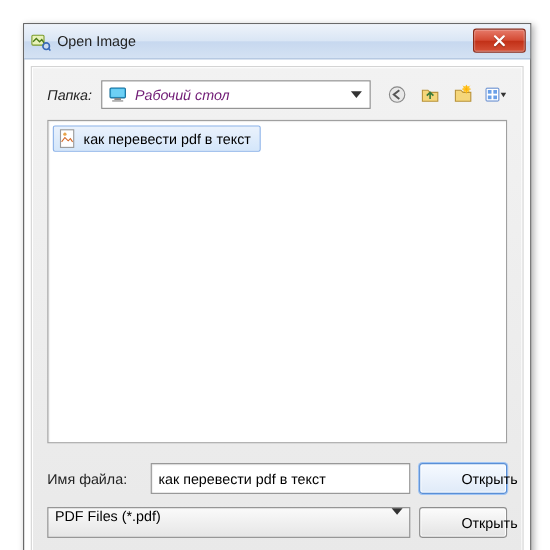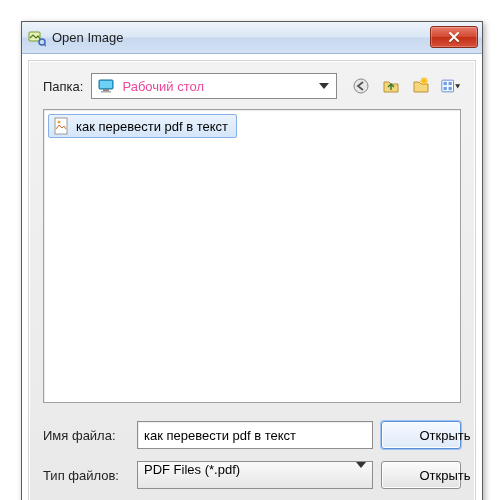--- a/index.html
+++ b/index.html
@@ -49,32 +49,32 @@
   .inner {
     flex: 1;
     background: linear-gradient(to bottom, #f2f2f2, #e9e9e9);
     border: 1px solid #d4d4d4;
     margin: 6px;
     padding: 12px 14px 14px 14px;
     display: flex; flex-direction: column;
     box-shadow: inset 0 0 0 1px #ffffff;
   }
   .row { display: flex; align-items: center; gap: 8px; }
-  .row.top { margin-bottom: 10px; }
+  .row.top { margin-bottom: 10px; font-style: italic; }
   .label { color: #222; white-space: nowrap; }
   .look-in {
     flex: 1; height: 26px;
     border: 1px solid #8a8a8a;
     background: #fff;
     display: flex; align-items: center;
     padding: 0 4px;
     gap: 6px;
     position: relative;
   }
-  .look-in-text { flex: 1; color: #ec4899; font-size: 13px; }
+  .look-in-text { flex: 1; color: #701a75; font-size: 13px; }
   .dropdown-arrow {
     width: 0; height: 0;
     border-left: 5px solid transparent;
     border-right: 5px solid transparent;
     border-top: 6px solid #333;
     margin-right: 3px;
   }
   .toolbar-icons { display: flex; align-items: center; gap: 10px; margin-left: 6px; }
   .tb-icon { width: 20px; height: 20px; display:flex; align-items:center; justify-content:center; }
   .file-list {
@@ -219,21 +219,20 @@
       </div>
     </div>
 
     <div class="bottom">
       <div class="row">
         <span class="label">Имя файла:</span>
         <input class="text-input" value="как перевести pdf в текст" style="">
         <button class="action-btn default">Открыть</button>
       </div>
       <div class="row">
-        <span class="label">Тип файлов:</span>
         <div class="combo">
           <span class="combo-text">PDF Files (*.pdf)</span>
           <span class="dropdown-arrow"></span>
         </div>
         <button class="action-btn">Открыть</button>
       </div>
     </div>
 
   </div>
 </div>

